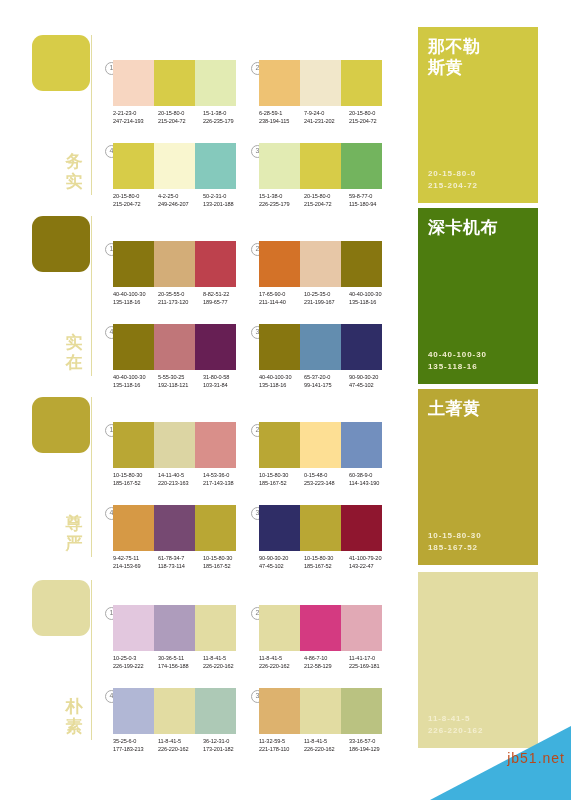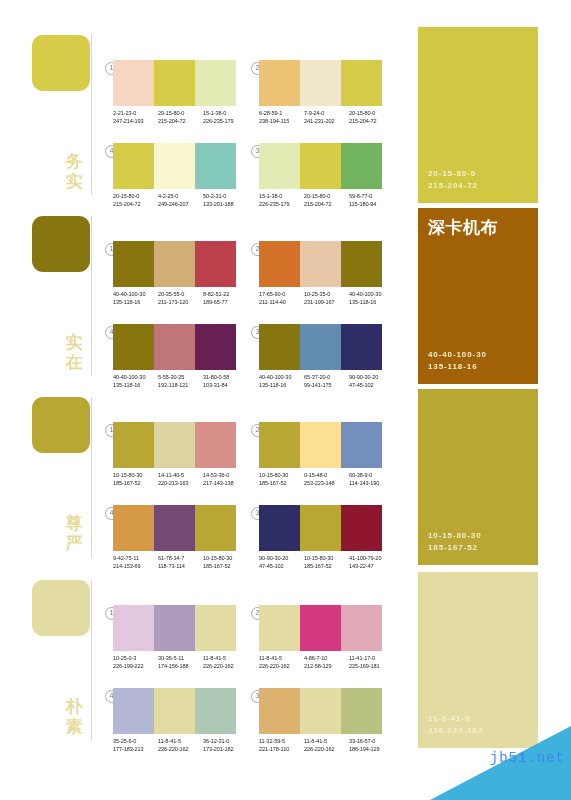--- a/index.html
+++ b/index.html
@@ -81,22 +81,22 @@
 
   
   #watermark{position:absolute;left:430px;top:726px;width:141px;height:74px;overflow:hidden;}
   #watermark .tri{
     position:absolute;inset:0;
     background:#3fb1dd;
     clip-path:polygon(100% 0%, 100% 100%, 0% 100%);
   }
   #watermark .wm-en{
     position:absolute;right:6px;top:24px;
-    font-family:Liberation Mono, monospace;
-    font-size:14px;color:#3b82f6;letter-spacing:1px;opacity:.92;
+    font-family:Liberation Sans, sans-serif;
+    font-size:14px;color:#c2410c;letter-spacing:1px;opacity:.92;
   }
   #watermark .wm-cn{
     position:absolute;right:4px;bottom:4px;
     font-family:"DejaVu Sans",sans-serif;
     font-size:21px;font-weight:700;color:#ffffff;letter-spacing:2px;opacity:.96;
   }
 </style>
 </head>
 <body>
 
@@ -188,20 +188,22 @@
             <span>20-15-80-0</span>
             <span>215-204-72</span>
           </div>
           <div>
             <span>59-8-77-0</span>
             <span>115-180-94</span>
           </div>
         </div>
       </div>
       <div class="card" style="background: rgb(208, 200, 67);">
+        <div class="card-title">那不勒
+斯黄</div>
         <div class="card-codes">
           <span>20-15-80-0</span>
           <span>215-204-72</span>
         </div>
       </div>
     </div>
     <div class="section" style="top: 206px;">
       <div class="chip" style="background: rgb(135, 118, 16);"></div>
       <div class="vrule" style="background: rgb(226, 220, 162);"></div>
       <div class="vlabel" style="color: rgb(230, 219, 154);">实
@@ -287,21 +289,21 @@
           <div>
             <span>65-37-20-0</span>
             <span>99-141-175</span>
           </div>
           <div>
             <span>90-90-30-20</span>
             <span>47-45-102</span>
           </div>
         </div>
       </div>
-      <div class="card" style="background: #a16207; text-decoration: underline;">
+      <div class="card" style="background: #4d7c0f; text-decoration: underline;">
         <div class="card-title">深卡机布</div>
         <div class="card-codes">
           <span>40-40-100-30</span>
           <span>135-118-16</span>
         </div>
       </div>
     </div>
     <div class="section" style="top: 387px;">
       <div class="chip" style="background: rgb(185, 167, 52);"></div>
       <div class="vrule" style="background: rgb(226, 220, 162);"></div>
@@ -389,20 +391,21 @@
             <span>10-15-80-30</span>
             <span>185-167-52</span>
           </div>
           <div>
             <span>41-100-79-20</span>
             <span>143-22-47</span>
           </div>
         </div>
       </div>
       <div class="card" style="background: rgb(185, 167, 52);">
+        <div class="card-title">土著黄</div>
         <div class="card-codes">
           <span>10-15-80-30</span>
           <span>185-167-52</span>
         </div>
       </div>
     </div>
     <div class="section" style="top: 570px;">
       <div class="chip" style="background: rgb(226, 220, 162);"></div>
       <div class="vrule" style="background: rgb(226, 220, 162);"></div>
       <div class="vlabel" style="color: rgb(230, 219, 154);">朴

